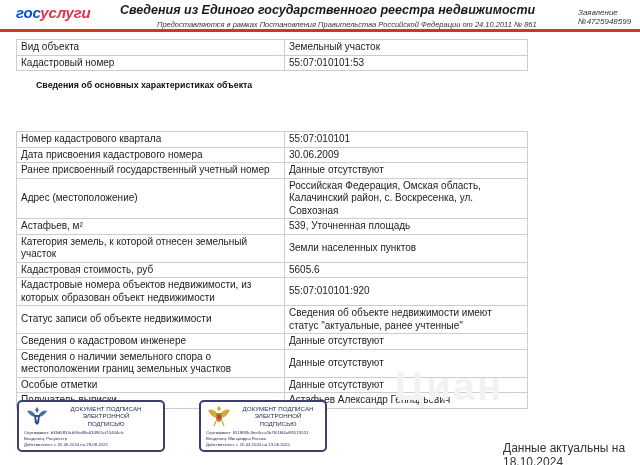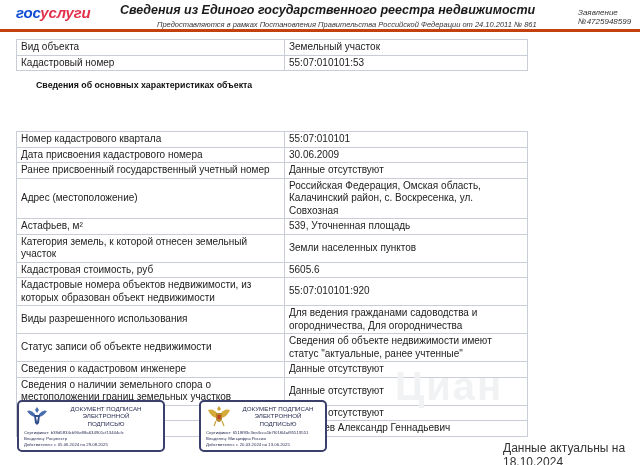--- a/index.html
+++ b/index.html
@@ -89,24 +89,20 @@
       </tr>
       <tr>
         <td class="k">Кадастровая стоимость, руб</td>
         <td>5605.6</td>
       </tr>
       <tr>
         <td class="k">Кадастровые номера объектов недвижимости, из которых образован объект недвижимости</td>
         <td>55:07:010101:920</td>
       </tr>
       <tr>
-        <td class="k">Виды разрешенного использования</td>
-        <td>Для ведения гражданами садоводства и огородничества, Для огородничества</td>
-      </tr>
-      <tr>
         <td class="k">Статус записи об объекте недвижимости</td>
         <td>Сведения об объекте недвижимости имеют статус "актуальные, ранее учтенные"</td>
       </tr>
       <tr>
         <td class="k">Сведения о кадастровом инженере</td>
         <td>Данные отсутствуют</td>
       </tr>
       <tr>
         <td class="k">Сведения о наличии земельного спора о местоположении границ земельных участков</td>
         <td>Данные отсутствуют</td>

